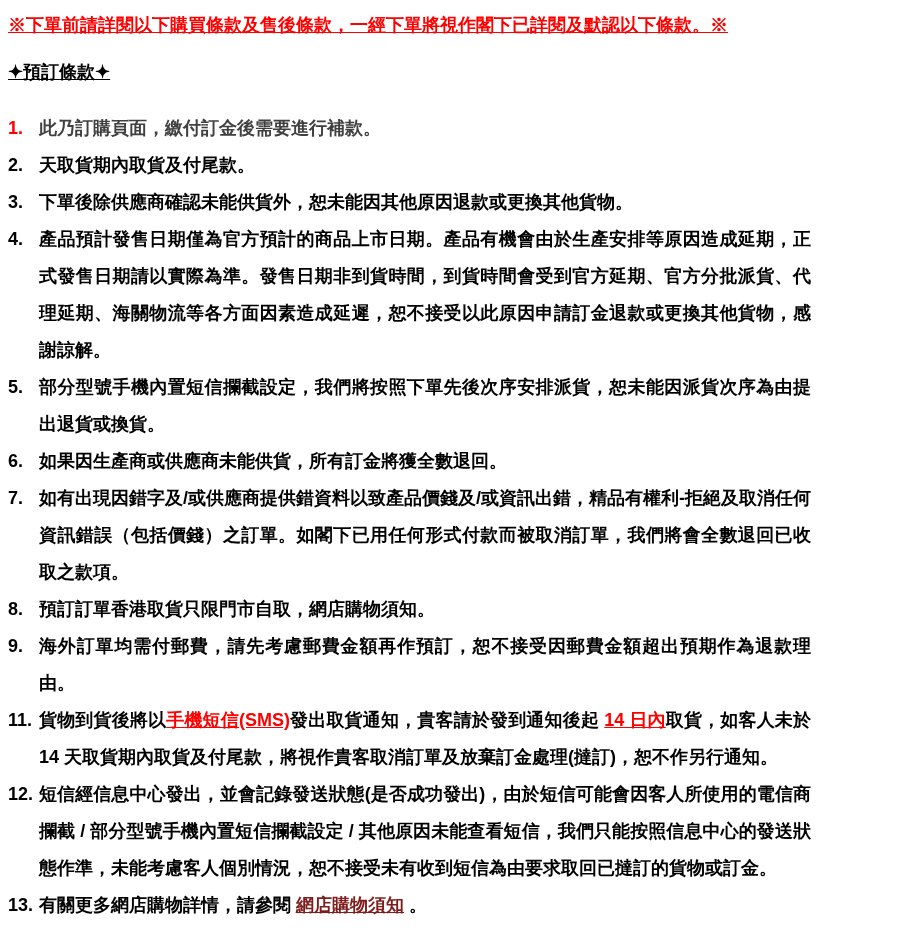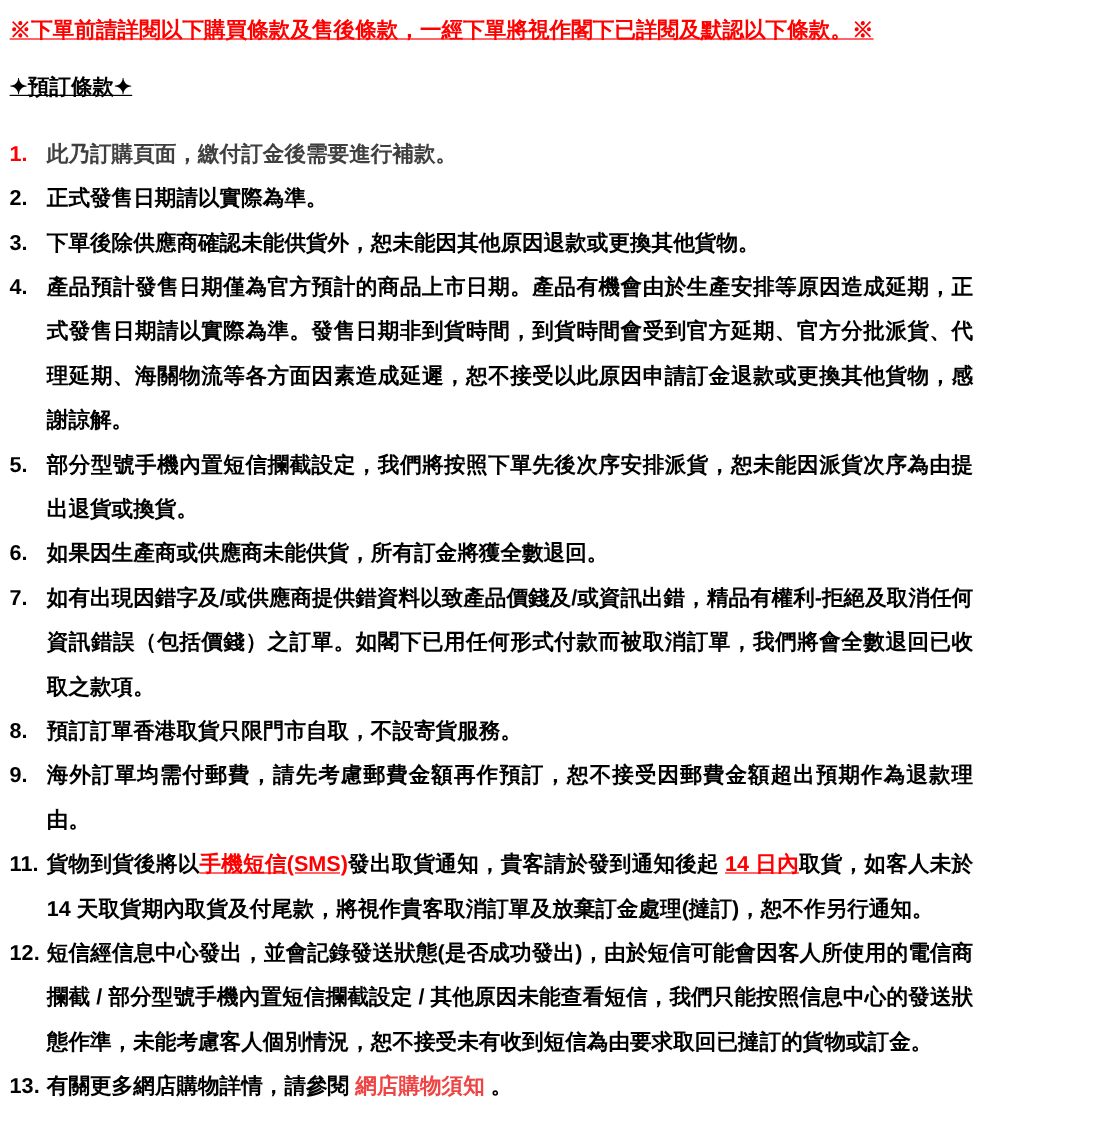--- a/index.html
+++ b/index.html
@@ -49,40 +49,40 @@
     white-space: nowrap;
   }
   .term-body {
     flex: 1;
     text-align: justify;
   }
   .red { color: #ff0000; }
   .seg-normal { color: inherit; }
   .seg-red { color: #404040; }
   .seg-red-underline { color: #ff0000; text-decoration: underline; }
-  .seg-link { color: #ef4444; cursor: pointer; }
+  .seg-link { color: #7f1d1d; text-decoration: underline; cursor: pointer; }
 </style>
 </head>
 <body>
 
 <div class="page">
   <div class="warning-title">※下單前請詳閱以下購買條款及售後條款，一經下單將視作閣下已詳閱及默認以下條款。※</div>
 
   <div>
     <span class="section-title">✦預訂條款✦</span>
   </div>
 
   <div class="terms-list" id="terms-list">
       <div class="term">
         <span class="term-num red">1.</span>
         <span class="term-body"><span class="seg-red">此乃訂購頁面，繳付訂金後需要進行補款。</span></span>
       </div>
       <div class="term">
         <span class="term-num">2.</span>
-        <span class="term-body"><span class="seg-normal">正式發售日期請以實際為準。</span></span>
+        <span class="term-body"><span class="seg-normal">天取貨期內取貨及付尾款。</span></span>
       </div>
       <div class="term">
         <span class="term-num">3.</span>
         <span class="term-body"><span class="seg-normal">下單後除供應商確認未能供貨外，恕未能因其他原因退款或更換其他貨物。</span></span>
       </div>
       <div class="term">
         <span class="term-num">4.</span>
         <span class="term-body"><span class="seg-normal">產品預計發售日期僅為官方預計的商品上市日期。產品有機會由於生產安排等原因造成延期，正式發售日期請以實際為準。發售日期非到貨時間，到貨時間會受到官方延期、官方分批派貨、代理延期、海關物流等各方面因素造成延遲，恕不接受以此原因申請訂金退款或更換其他貨物，感謝諒解。</span></span>
       </div>
       <div class="term">
@@ -92,21 +92,21 @@
       <div class="term">
         <span class="term-num">6.</span>
         <span class="term-body"><span class="seg-normal">如果因生產商或供應商未能供貨，所有訂金將獲全數退回。</span></span>
       </div>
       <div class="term">
         <span class="term-num">7.</span>
         <span class="term-body"><span class="seg-normal">如有出現因錯字及/或供應商提供錯資料以致產品價錢及/或資訊出錯，精品有權利-拒絕及取消任何資訊錯誤（包括價錢）之訂單。如閣下已用任何形式付款而被取消訂單，我們將會全數退回已收取之款項。</span></span>
       </div>
       <div class="term">
         <span class="term-num">8.</span>
-        <span class="term-body"><span class="seg-normal">預訂訂單香港取貨只限門市自取，不設寄貨服務。</span></span>
+        <span class="term-body"><span class="seg-normal">預訂訂單香港取貨只限門市自取，網店購物須知。</span></span>
       </div>
       <div class="term">
         <span class="term-num">9.</span>
         <span class="term-body"><span class="seg-normal">海外訂單均需付郵費，請先考慮郵費金額再作預訂，恕不接受因郵費金額超出預期作為退款理由。</span></span>
       </div>
       <div class="term">
         <span class="term-num">11.</span>
         <span class="term-body"><span class="seg-normal">貨物到貨後將以</span><span class="seg-red-underline">手機短信(SMS)</span><span class="seg-normal">發出取貨通知，貴客請於發到通知後起 </span><span class="seg-red-underline">14 日內</span><span class="seg-normal">取貨，如客人未於 14 天取貨期內取貨及付尾款，將視作貴客取消訂單及放棄訂金處理(撻訂)，恕不作另行通知。</span></span>
       </div>
       <div class="term">

